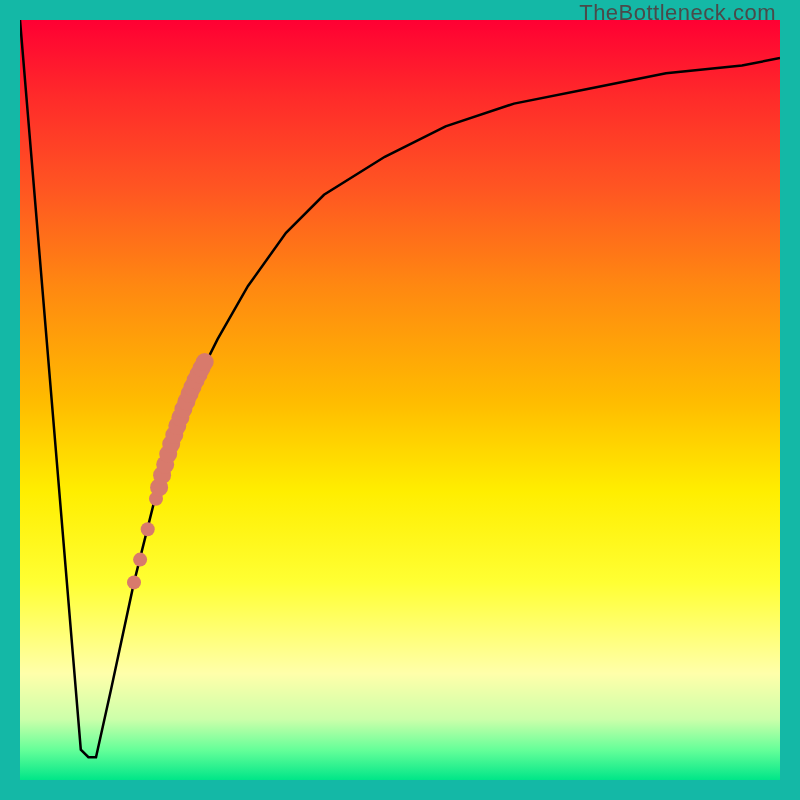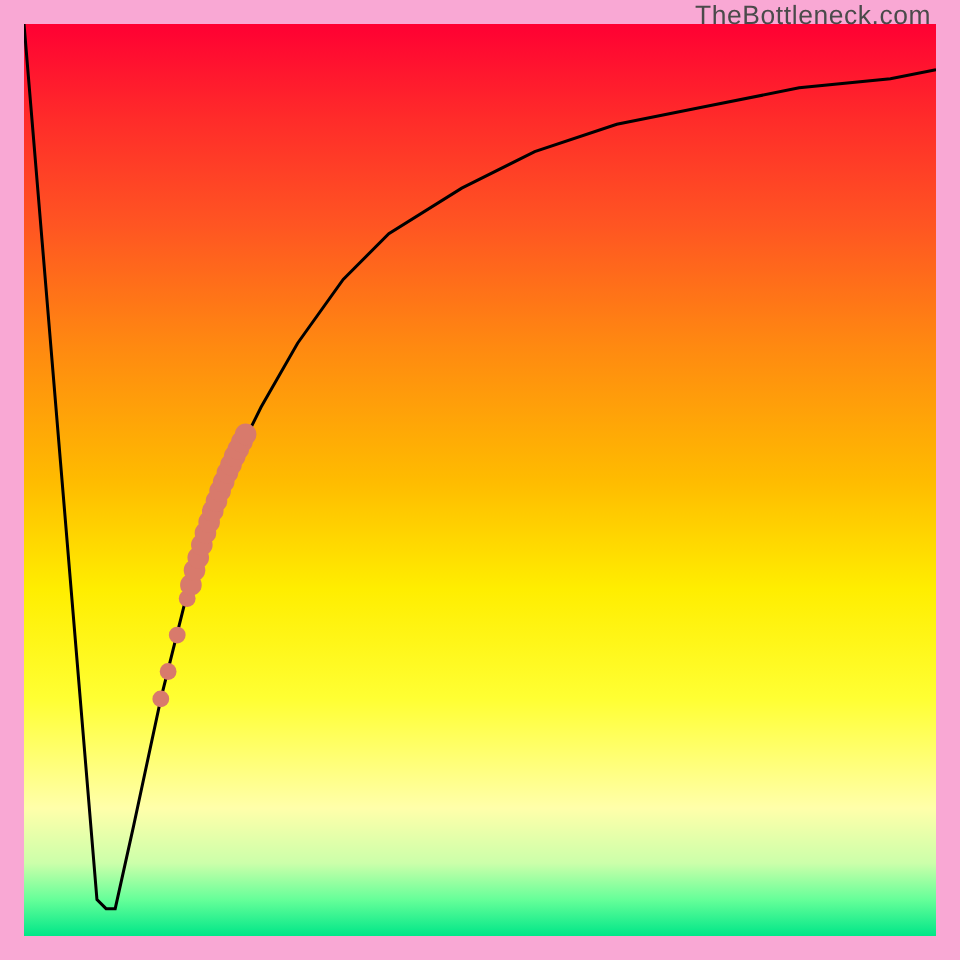--- a/index.html
+++ b/index.html
@@ -8,21 +8,21 @@
     background: #000;
     width: 800px;
     height: 800px;
     overflow: hidden;
     font-family: Arial, sans-serif;
   }
   .frame {
     position: relative;
     width: 800px;
     height: 800px;
-    background: #f9a8d4;
+    background: #14b8a6;
   }
   .plot-area {
     position: absolute;
     left: 20px;
     top: 20px;
     width: 760px;
     height: 760px;
     background: linear-gradient(to bottom,
       #ff0033 0%,
       #ff2a2a 10%,

